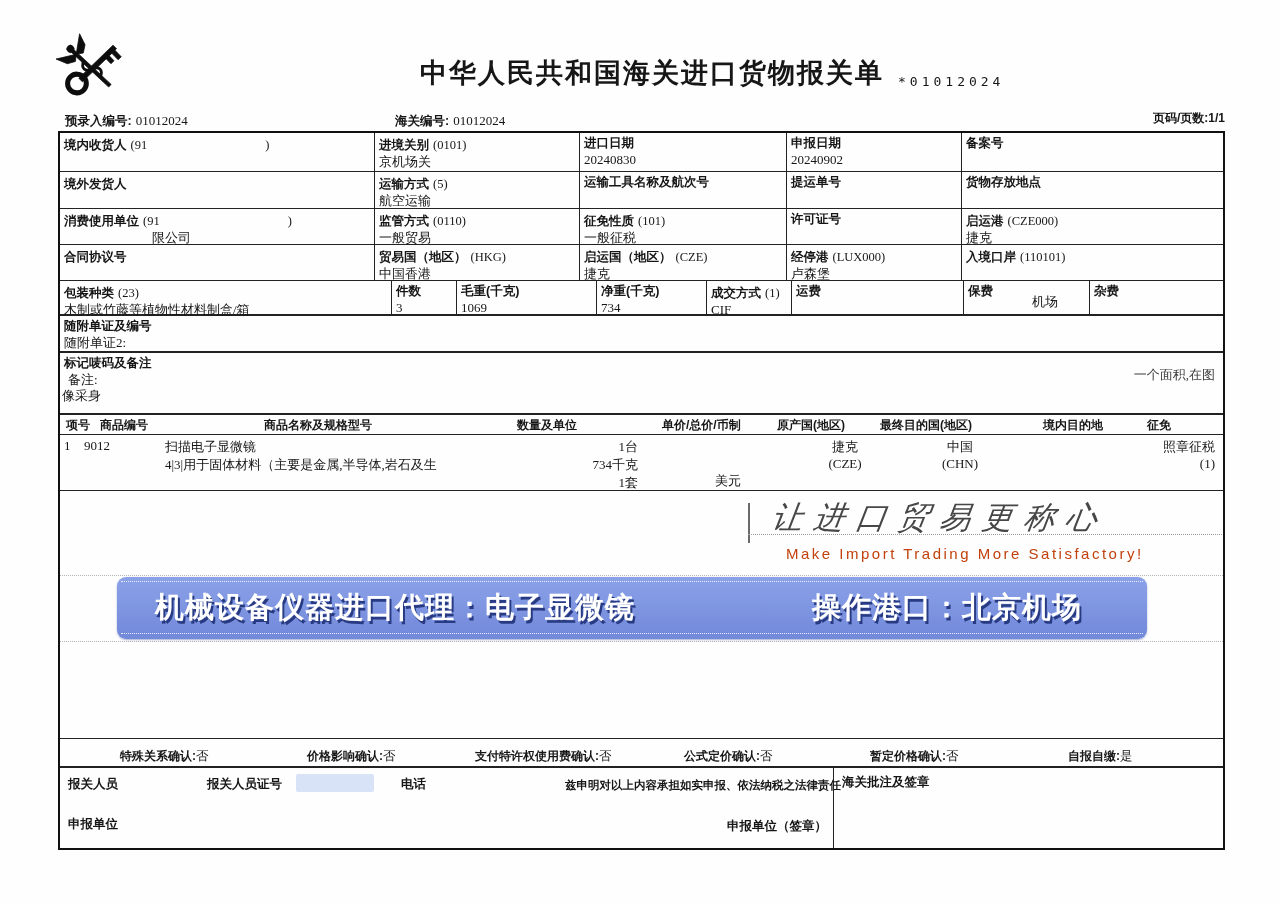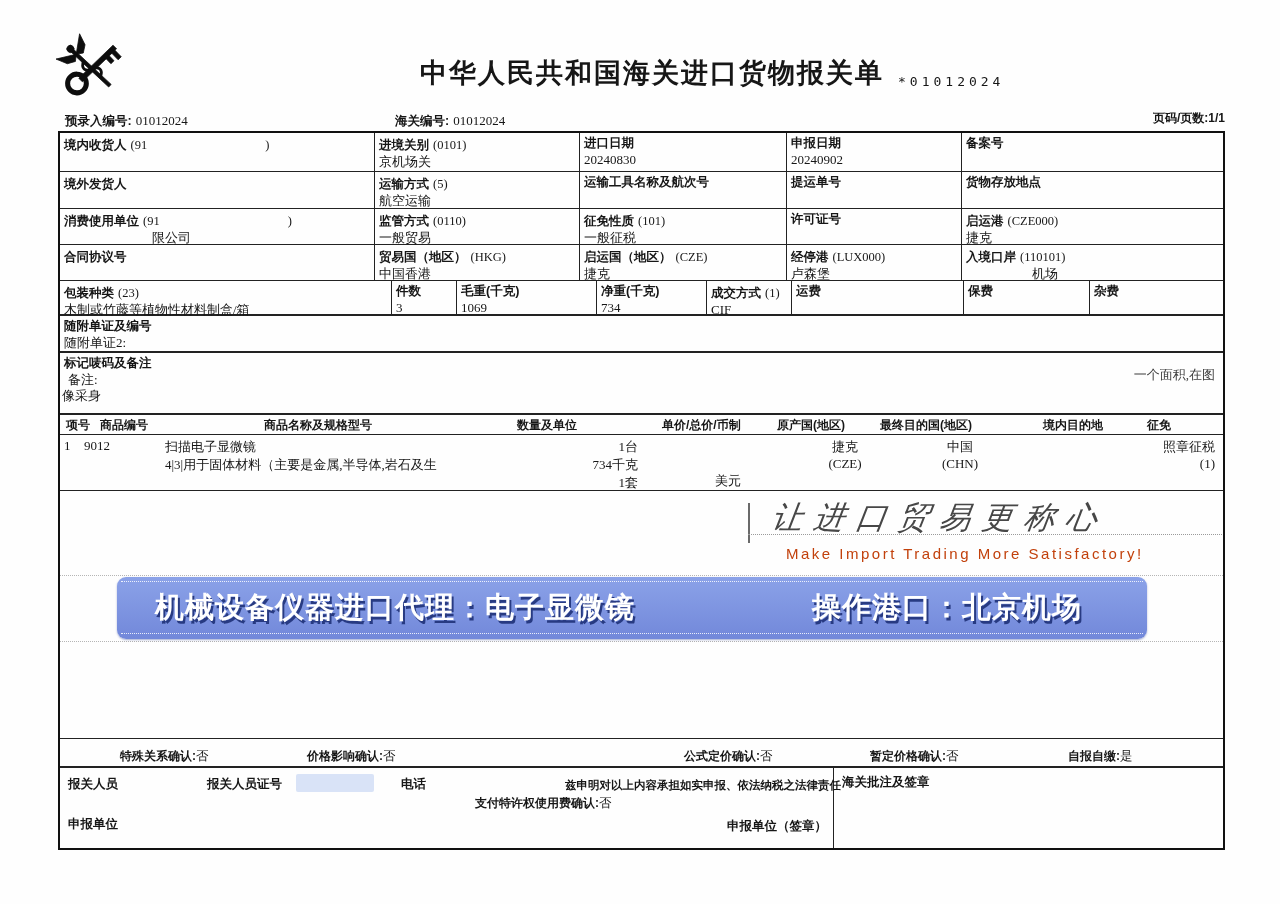--- a/index.html
+++ b/index.html
@@ -160,21 +160,21 @@
         <div class="val">捷克</div>
       </div>
       <div class="cell" style="left:727px;width:175px;">
         <div><span class="lb">经停港</span>
              <span class="cd">(LUX000)</span></div>
         <div class="val">卢森堡</div>
       </div>
       <div class="cell last" style="left:902px;width:261px;">
         <div><span class="lb">入境口岸</span>
              <span class="cd">(110101)</span></div>
-        <div class="val" style="margin-left:66px;">机场</div>
+        <div class="val" style="margin-left:66px;margin-top:28px;">机场</div>
       </div>
     </div>
 
     <div class="row thick" style="top:148px;height:35px;">
       <div class="cell" style="left:0;width:332px;">
         <div><span class="lb">包装种类</span>
              <span class="cd">(23)</span></div>
         <div class="val">木制或竹藤等植物性材料制盒/箱</div>
       </div>
       <div class="cell" style="left:332px;width:65px;">
@@ -282,21 +282,21 @@
       </div>
     </div>
 
     <div class="row thick" style="top:606px;height:29px;">
       <span class="conf abs" style="left:60px;top:7px;">
         <span class="lb">特殊关系确认:</span><span class="val">否</span>
       </span>
       <span class="conf abs" style="left:247px;top:7px;">
         <span class="lb">价格影响确认:</span><span class="val">否</span>
       </span>
-      <span class="conf abs" style="left:415px;top:7px;margin-top:47px;">
+      <span class="conf abs" style="left:415px;top:7px;">
         <span class="lb">支付特许权使用费确认:</span><span class="val">否</span>
       </span>
       <span class="conf abs" style="left:624px;top:7px;">
         <span class="lb">公式定价确认:</span><span class="val">否</span>
       </span>
       <span class="conf abs" style="left:810px;top:7px;">
         <span class="lb">暂定价格确认:</span><span class="val">否</span>
       </span>
       <span class="conf abs" style="left:1008px;top:7px;">
         <span class="lb">自报自缴:</span><span class="val">是</span>

